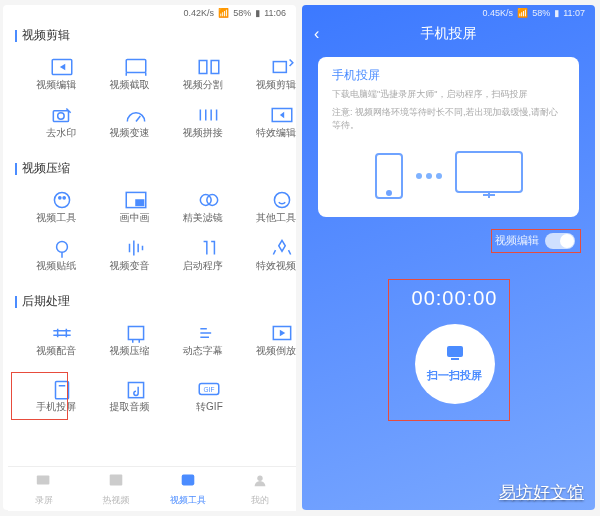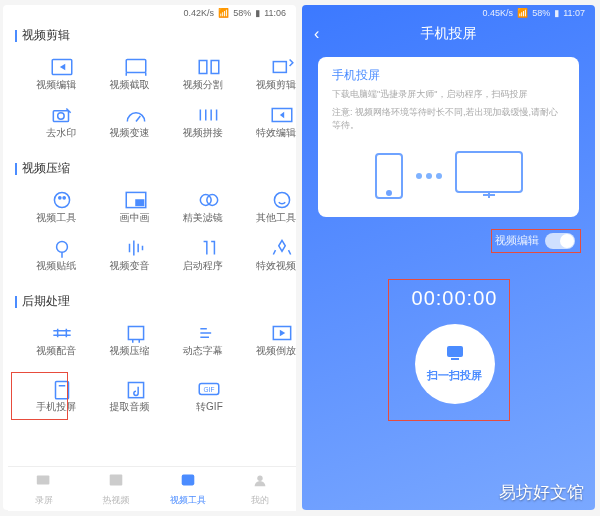--- a/index.html
+++ b/index.html
@@ -122,20 +122,21 @@
   }
   .timer-block::after {
     content: ""; position: absolute; left: 86px; top: -8px;
     width: 120px; height: 140px; border: 1.5px solid #e74c3c;
     pointer-events: none;
   }
   .watermark {
     position: absolute; right: 16px; bottom: 12px;
     color: #fff; font-size: 17px; font-weight: 500;
     text-shadow: 0 1px 2px rgba(0,0,0,.4);
+    text-decoration: underline;
   }
 </style>
 </head>
 <body>
 
 <div class="phone">
   <div class="status">
     <span></span>
     <span class="r">
       <span>0.42K/s</span>

